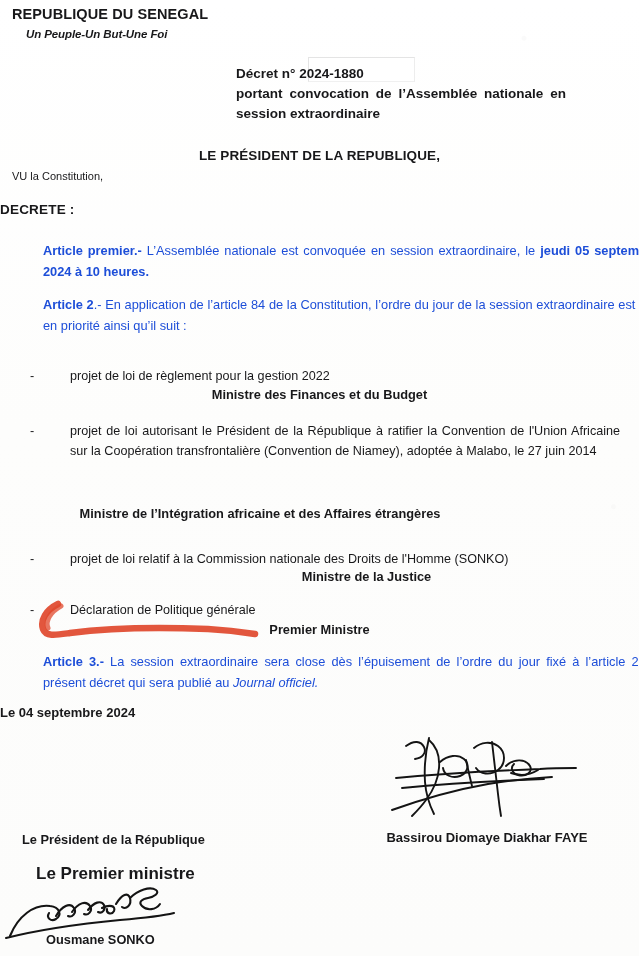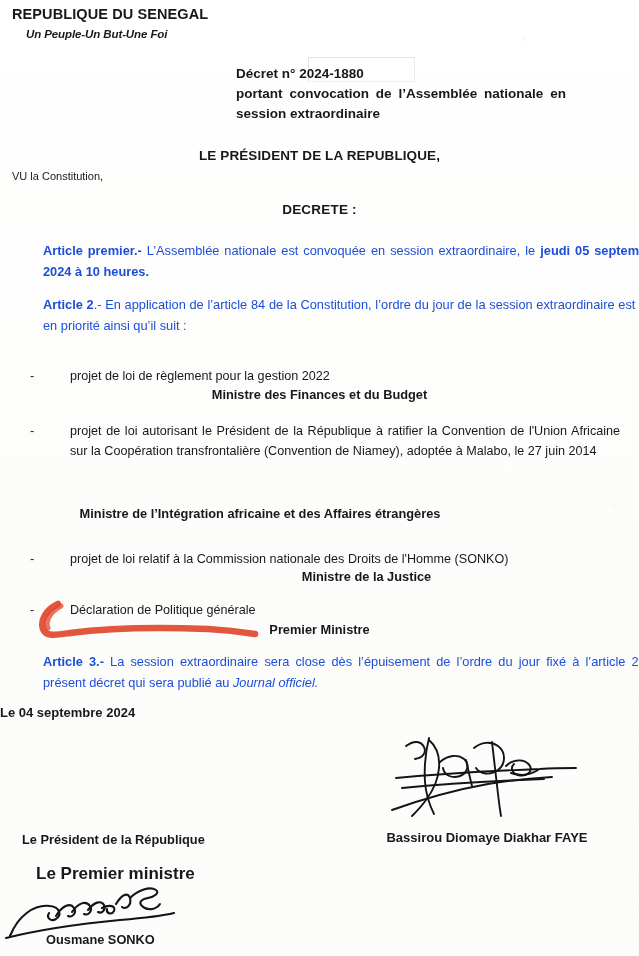--- a/index.html
+++ b/index.html
@@ -78,21 +78,21 @@
     text-align: center;
     font-size: 13.5px; font-weight: bold;
     letter-spacing: 0.1px;
   }
   #vu-line {
     left: 12px; top: 170px;
     font-size: 11px;
   }
   #decrete-heading {
     left: 0; top: 202px; width: 639px;
-    text-align: center;
+    text-align: left;
     font-size: 13.5px; font-weight: bold;
     letter-spacing: 0.2px;
   }
 
   
   .body-par {
     font-size: 12.8px;
     line-height: 21px;
     text-align: justify;
     color: #1d4ed8;

